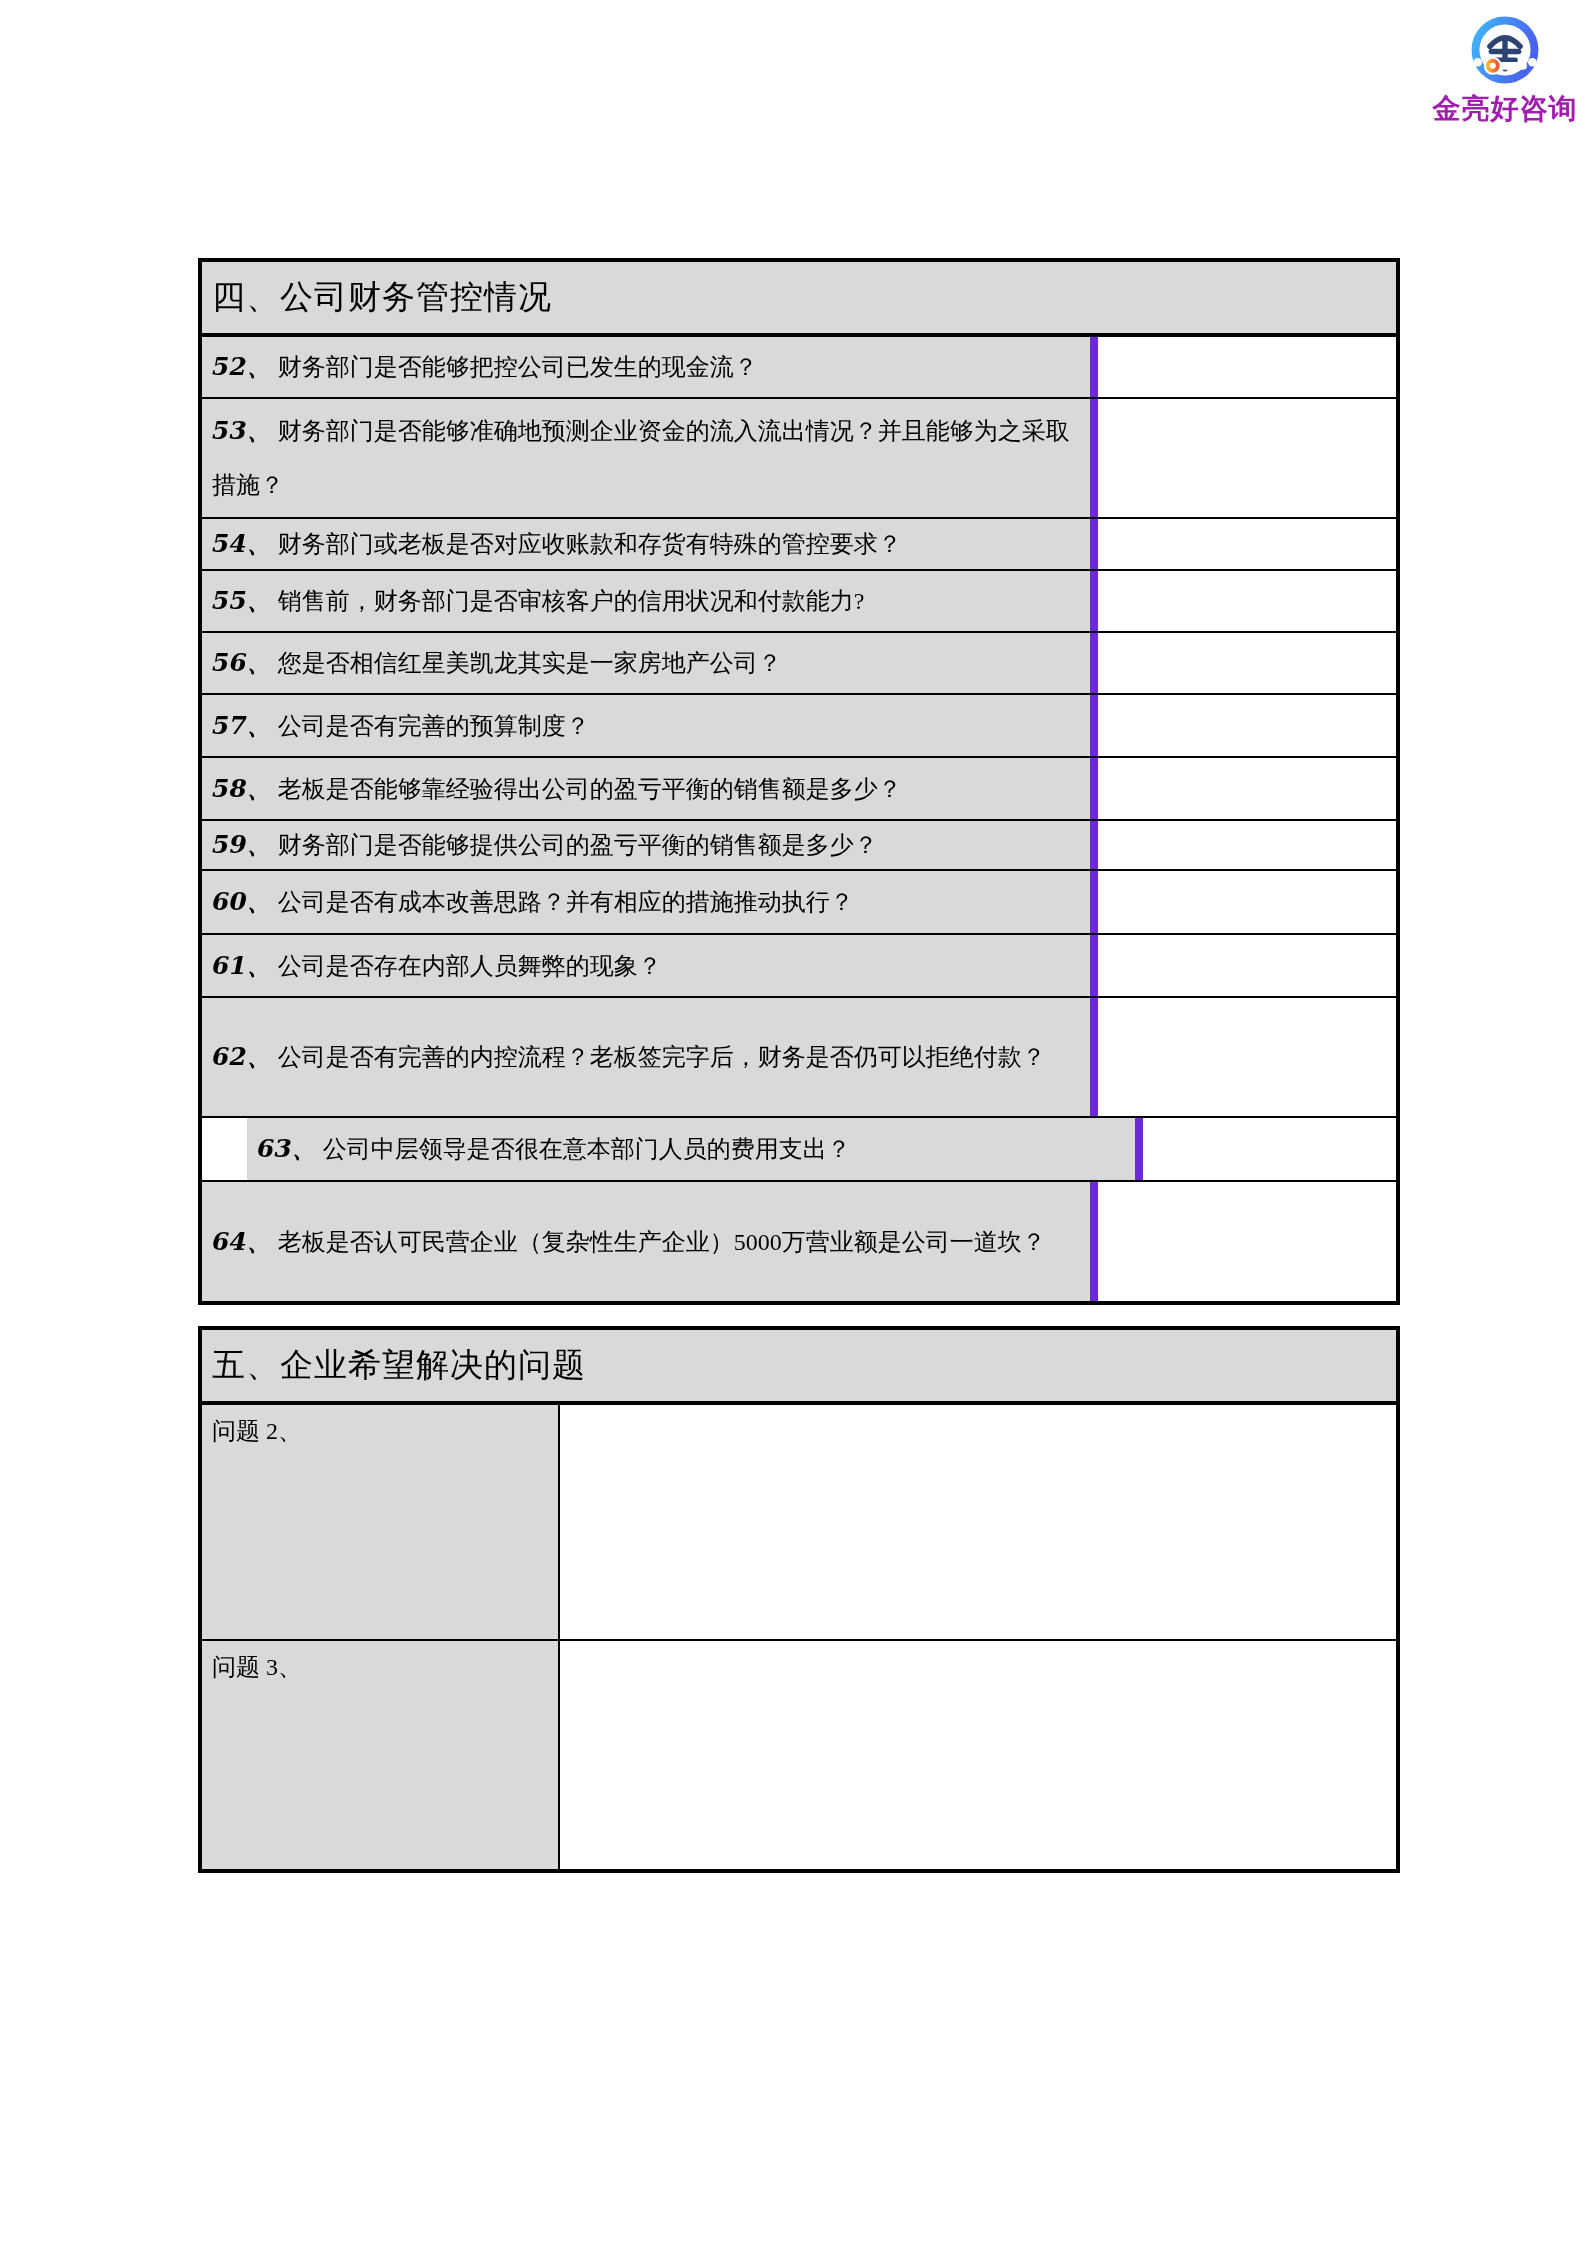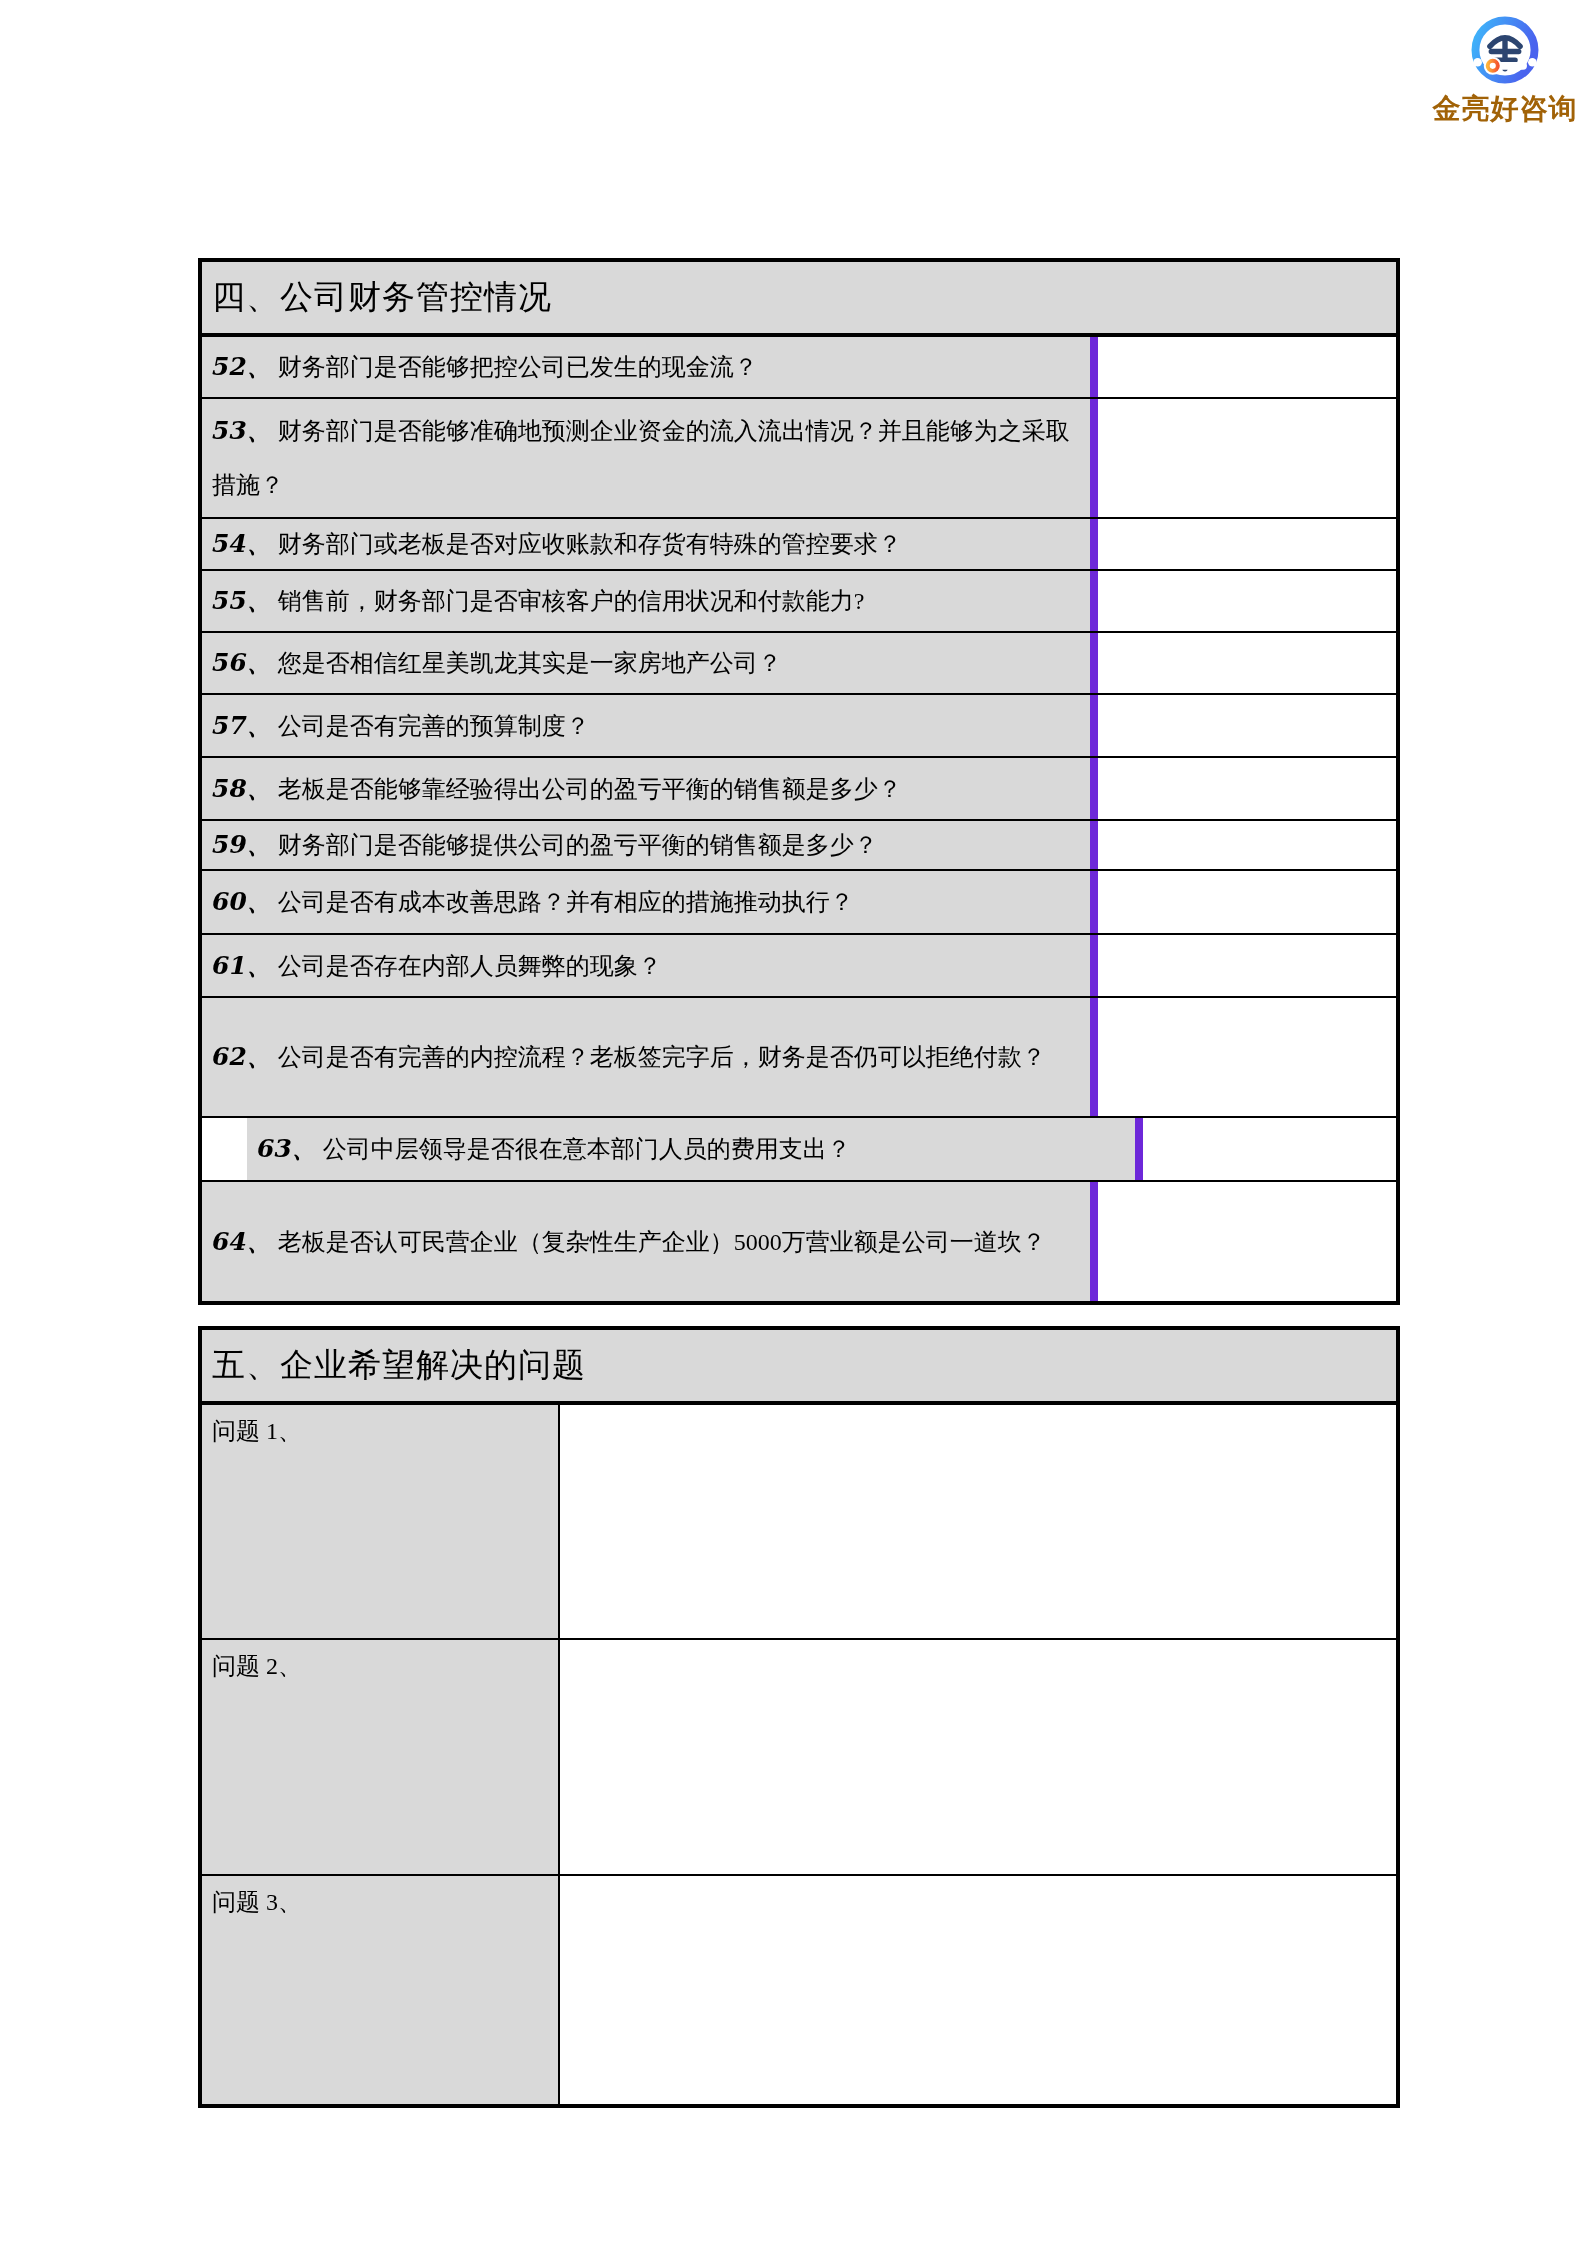--- a/index.html
+++ b/index.html
@@ -12,21 +12,21 @@
     overflow:hidden;
   }
 
   
   .logo{position:absolute;left:1423px;top:14px;width:164px;text-align:center;}
   .logo-icon{width:72px;height:72px;margin:0 auto;display:block;}
   .brand-text{
     margin-top:4px;
     font-family:"Liberation Sans","DejaVu Sans",sans-serif;
     font-weight:bold;font-size:28px;letter-spacing:1px;
-    color:#a16207;
+    color:#a21caf;
   }
 
   
   .doc-table{
     position:absolute;left:198px;width:1202px;
     border:4px solid #000;box-sizing:border-box;
     background:#fff;
   }
   .tbl-1{top:258px;}
   .tbl-2{top:1326px;}
@@ -193,24 +193,20 @@
           <div class="a-cell"></div>
         </div>
       </div>
   </div>
 
   <div class="doc-table tbl-2">
     <div class="sec-header">
       <span>五、企业希望解决的问题</span>
     </div>
     <div>
-        <div class="t-row" style="height: 235px;">
-          <div class="p-cell p-label">问题 1、</div>
-          <div class="a-cell"></div>
-        </div>
         <div class="t-row" style="height: 236px;">
           <div class="p-cell p-label">问题 2、</div>
           <div class="a-cell"></div>
         </div>
         <div class="t-row" style="height: 228px;">
           <div class="p-cell p-label">问题 3、</div>
           <div class="a-cell"></div>
         </div>
       </div>
   </div>

